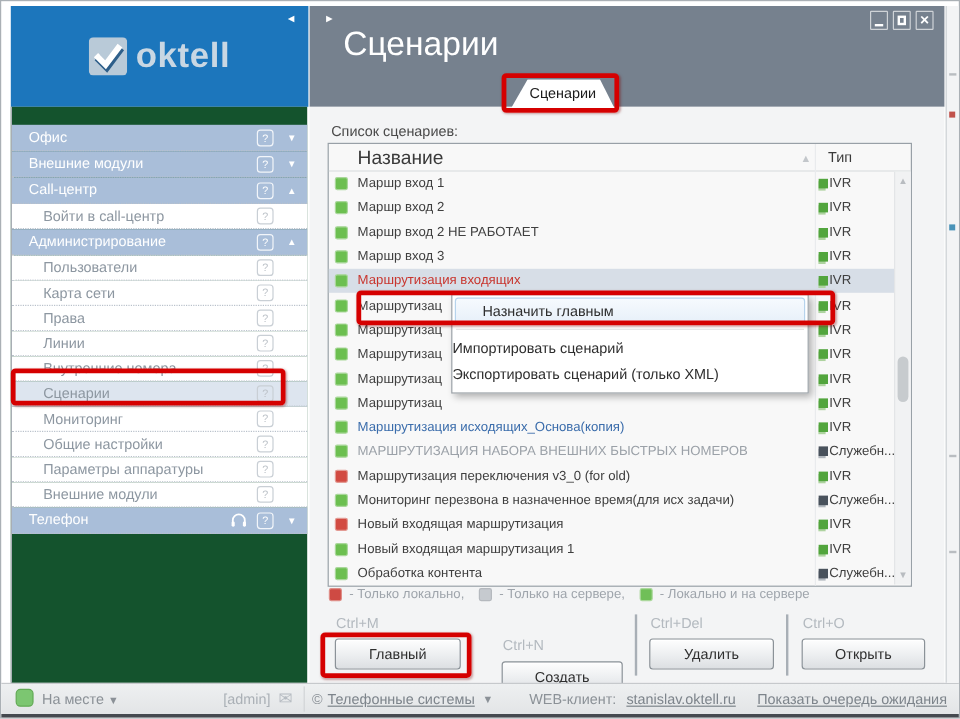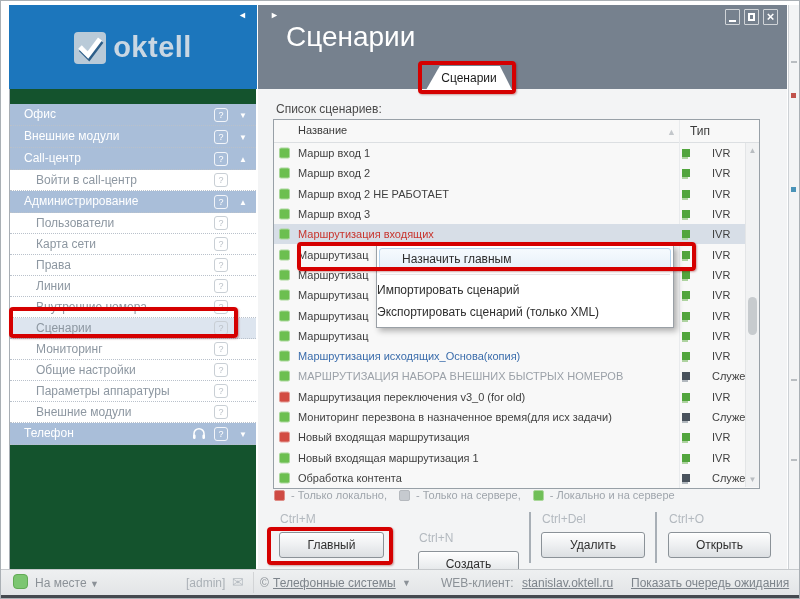--- a/index.html
+++ b/index.html
@@ -5,21 +5,21 @@
   html,body{margin:0;padding:0;background:#fff;}
   #app{position:relative;width:800px;height:599px;background:#fff;overflow:hidden;
        font-family:"Liberation Sans",sans-serif;box-sizing:border-box;border:1px solid #aab0b5;}
 
   
   .logo-panel{position:absolute;left:8px;top:4px;width:248px;height:84px;background:#1c76bc;}
   .header-panel{position:absolute;left:257px;top:4px;width:529px;height:84px;background:#76818e;}
   .collapse-arrow{position:absolute;top:5px;color:#fff;font-size:9px;line-height:10px;cursor:default;}
   .collapse-arrow.left{right:10px;}
   .collapse-arrow.right{left:12px;}
-  .logo-wrap{position:absolute;left:0;right:0;top:26px;display:flex;align-items:center;justify-content:center;gap:7px;}
+  .logo-wrap{position:absolute;left:0;right:0;top:26px;display:flex;align-items:flex-start;justify-content:center;gap:7px;}
   .logo-icon{width:32px;height:32px;flex:0 0 32px;}
   .logo-text{font-size:29px;font-weight:bold;color:#c9d7e3;letter-spacing:.5px;}
   .page-title{position:absolute;left:28px;top:16px;font-size:28px;color:#ffffff;}
   .win-controls{position:absolute;right:9px;top:4px;display:flex;gap:4px;}
   .wb{width:13px;height:14px;border:1px solid rgba(255,255,255,.65);border-radius:1px;position:relative;}
   .wb-min::after{content:"";position:absolute;left:3px;right:3px;bottom:2px;height:2px;background:#fff;}
   .wb-max::after{content:"";position:absolute;left:3px;right:3px;top:3px;bottom:3px;border:2px solid #fff;}
   .wb-close::after{content:"×";position:absolute;left:0;right:0;top:-1px;text-align:center;color:#fff;font-size:13px;font-weight:bold;}
 
   .tab{position:absolute;left:425px;top:65px;width:86px;height:24px;background:#ffffff;z-index:3;
@@ -38,35 +38,35 @@
   .hdr .q-badge{border:1px solid rgba(255,255,255,.85);color:#fff;}
   .itm .q-badge{border:1px solid #c9cfd5;color:#bcc2c8;}
   .exp-arrow{position:absolute;right:9px;top:50%;transform:translateY(-50%);font-size:8px;color:#fff;}
   .headset{position:absolute;right:50px;top:4px;}
 
   
   .main{position:absolute;left:257px;top:88px;width:529px;height:480px;background:#f3f4f5;}
   .list-label{position:absolute;left:18px;top:13px;font-size:12px;color:#4a4a4a;}
   .list-box{position:absolute;left:15px;top:30px;width:487px;height:370px;background:#f8f8f8;border:1px solid #98a0a7;box-sizing:border-box;}
   .list-header{position:absolute;left:0;right:0;top:0;height:22px;border-bottom:1px solid #dcdfe2;}
-  .col-name{position:absolute;left:24px;top:4px;font-size:11px;color:#3a3a3a;}
+  .col-name{position:absolute;left:24px;top:4px;font-size:16px;color:#3a3a3a;}
   .sort-arrow{position:absolute;left:393px;top:7px;font-size:9px;color:#c3c7cb;}
   .col-type{position:absolute;left:416px;top:4px;font-size:12px;color:#3a3a3a;}
   .col-divider{position:absolute;left:405px;top:0;bottom:0;width:1px;background:#e9ebed;}
   .rows{position:absolute;left:0;right:14px;top:23px;height:345px;display:flex;flex-direction:column;}
   .row{position:relative;flex:1;display:flex;align-items:center;font-size:11px;color:#3f3f3f;text-decoration:underline;}
   .row.selected{background:#d7dee7;}
   .status-dot{position:absolute;left:5px;top:50%;transform:translateY(-50%);width:9px;height:9px;border-radius:2px;}
   .st-green{background:#6cbf50;border:1px solid #a9d79a;}
   .st-red{background:#d24b42;border:1px solid #e39b94;}
   .row-name{position:absolute;left:24px;white-space:nowrap;overflow:hidden;max-width:376px;}
   .name-red{color:#c8352e;}
   .name-blue{color:#3a6cab;}
   .name-gray{color:#9ba1a8;}
-  .row-typecell{position:absolute;left:408px;display:flex;align-items:center;gap:22px;width:64px;overflow:hidden;}
+  .row-typecell{position:absolute;left:408px;display:flex;align-items:center;gap:1px;width:64px;overflow:hidden;}
   .type-dot{width:8px;height:8px;flex:0 0 8px;}
   .ti-green{background:#52a53d;box-shadow:-2px 2px 0 0 #aed3a0;}
   .ti-dark{background:#49525c;box-shadow:-2px 2px 0 0 #b2b8be;}
   .row-type{white-space:nowrap;}
   .vscroll{position:absolute;right:0;top:23px;bottom:1px;width:13px;background:#f1f2f3;border-left:1px solid #e3e5e7;}
   .vs-up,.vs-down{position:absolute;left:0;right:0;text-align:center;font-size:8px;color:#b8bcc0;}
   .vs-up{top:3px;}
   .vs-down{bottom:3px;}
   .vs-thumb{position:absolute;left:2px;width:9px;top:154px;height:38px;background:#c7cbce;border-radius:5px;}
 

